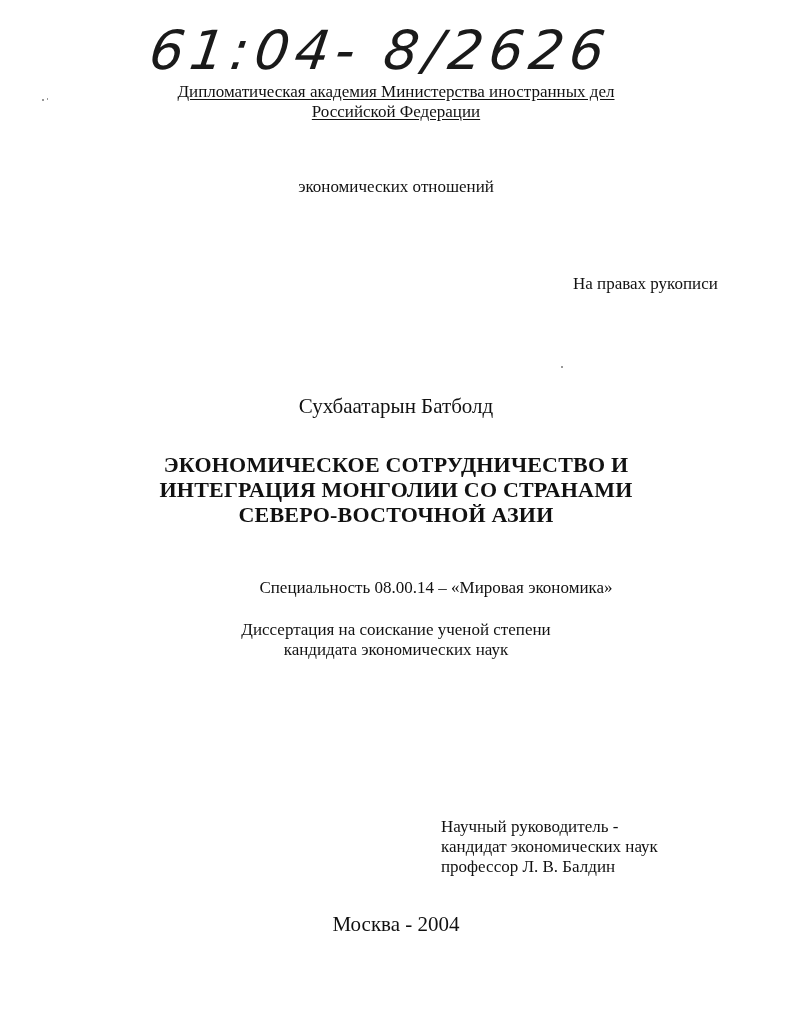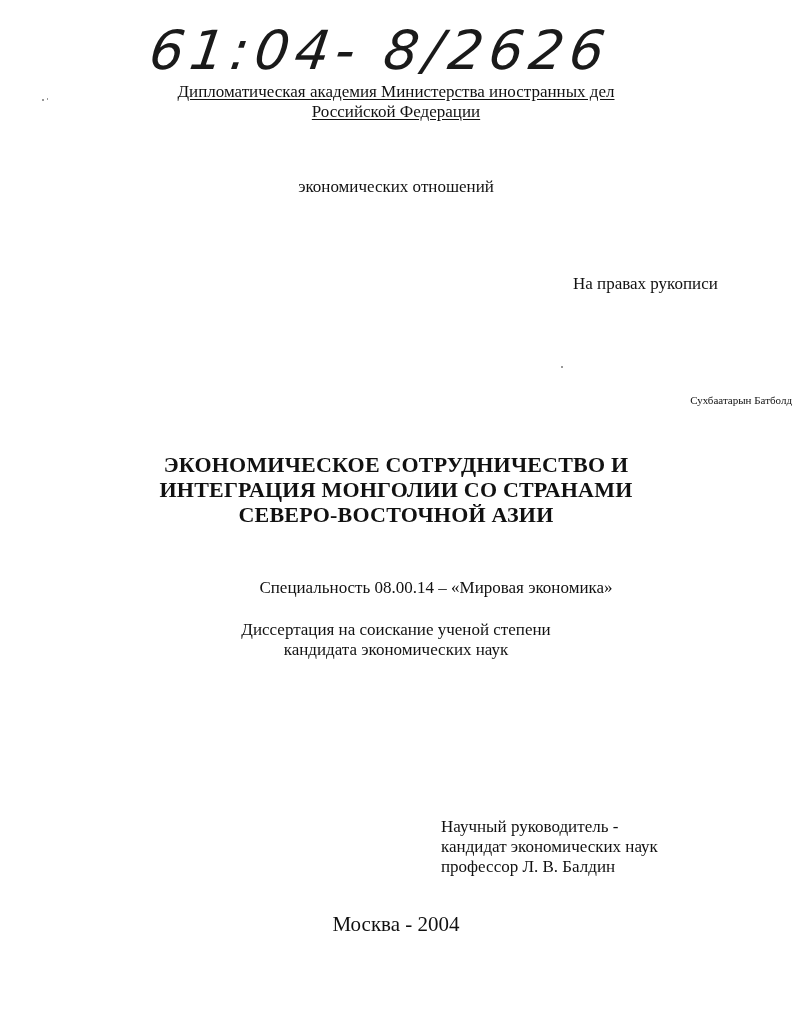--- a/index.html
+++ b/index.html
@@ -52,22 +52,21 @@
     }
     .manuscript {
       left: 545px;
       top: 274px;
       font-size: 17px;
       white-space: nowrap;
       margin-left: 28px;
     }
     .author {
       top: 394px;
-      font-size: 11px;
-      text-align: right;
+      font-size: 21px;
     }
     .title {
       top: 452px;
       font-size: 22px;
       font-weight: bold;
       line-height: 25px;
       letter-spacing: 0.2px;
     }
     .specialty {
       top: 578px;

